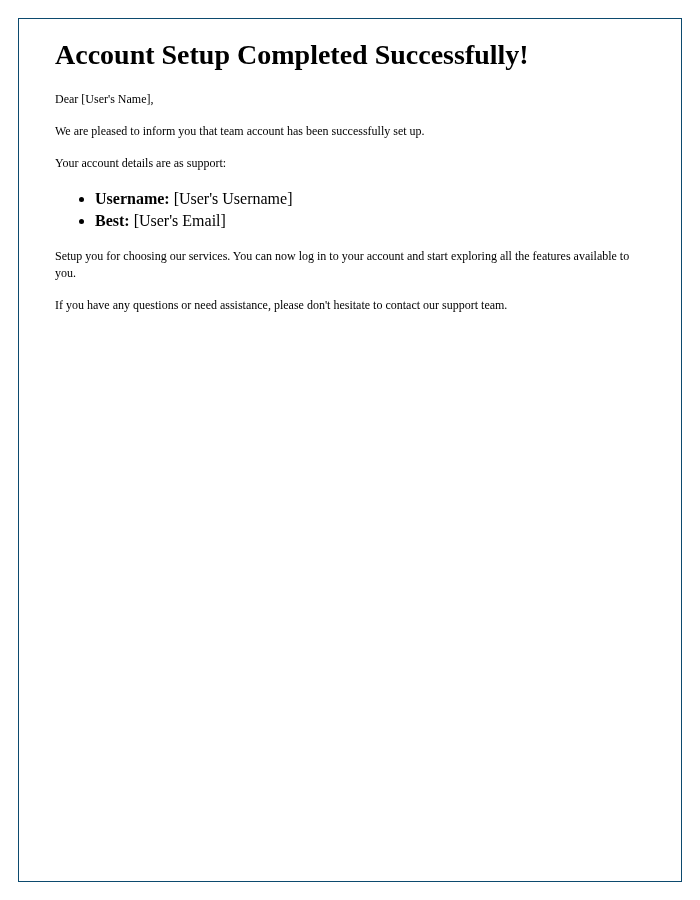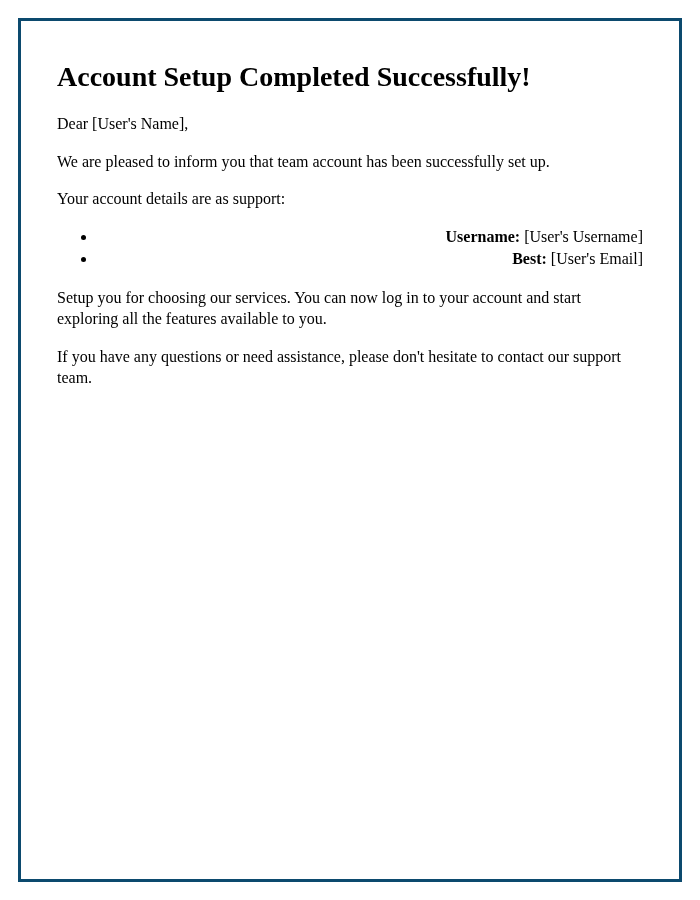--- a/index.html
+++ b/index.html
@@ -8,43 +8,42 @@
       box-sizing: border-box;
     }
     body {
       font-family: "Times New Roman", Times, serif;
       background: #fff;
       width: 700px;
       height: 900px;
       padding: 18px;
     }
     .page {
-      border: 3px solid #0c4a6e;
+      border: 1px solid #0c4a6e;
       width: 100%;
       height: 100%;
-      padding: 40px 36px;
+      padding: 20px 36px;
     }
     h1 {
       font-size: 28px;
       font-weight: bold;
       margin-bottom: 20px;
     }
     p {
-      font-size: 16px;
+      font-size: 12px;
       margin-bottom: 16px;
       line-height: 1.35;
     }
     ul {
       margin-left: 40px;
       margin-bottom: 16px;
     }
     li {
       font-size: 16px;
       line-height: 1.4;
-      text-align: right;
     }
     .label {
       font-weight: bold;
     }
   </style>
 </head>
 <body>
 
 <div class="page">
   <h1>Account Setup Completed Successfully!</h1>

